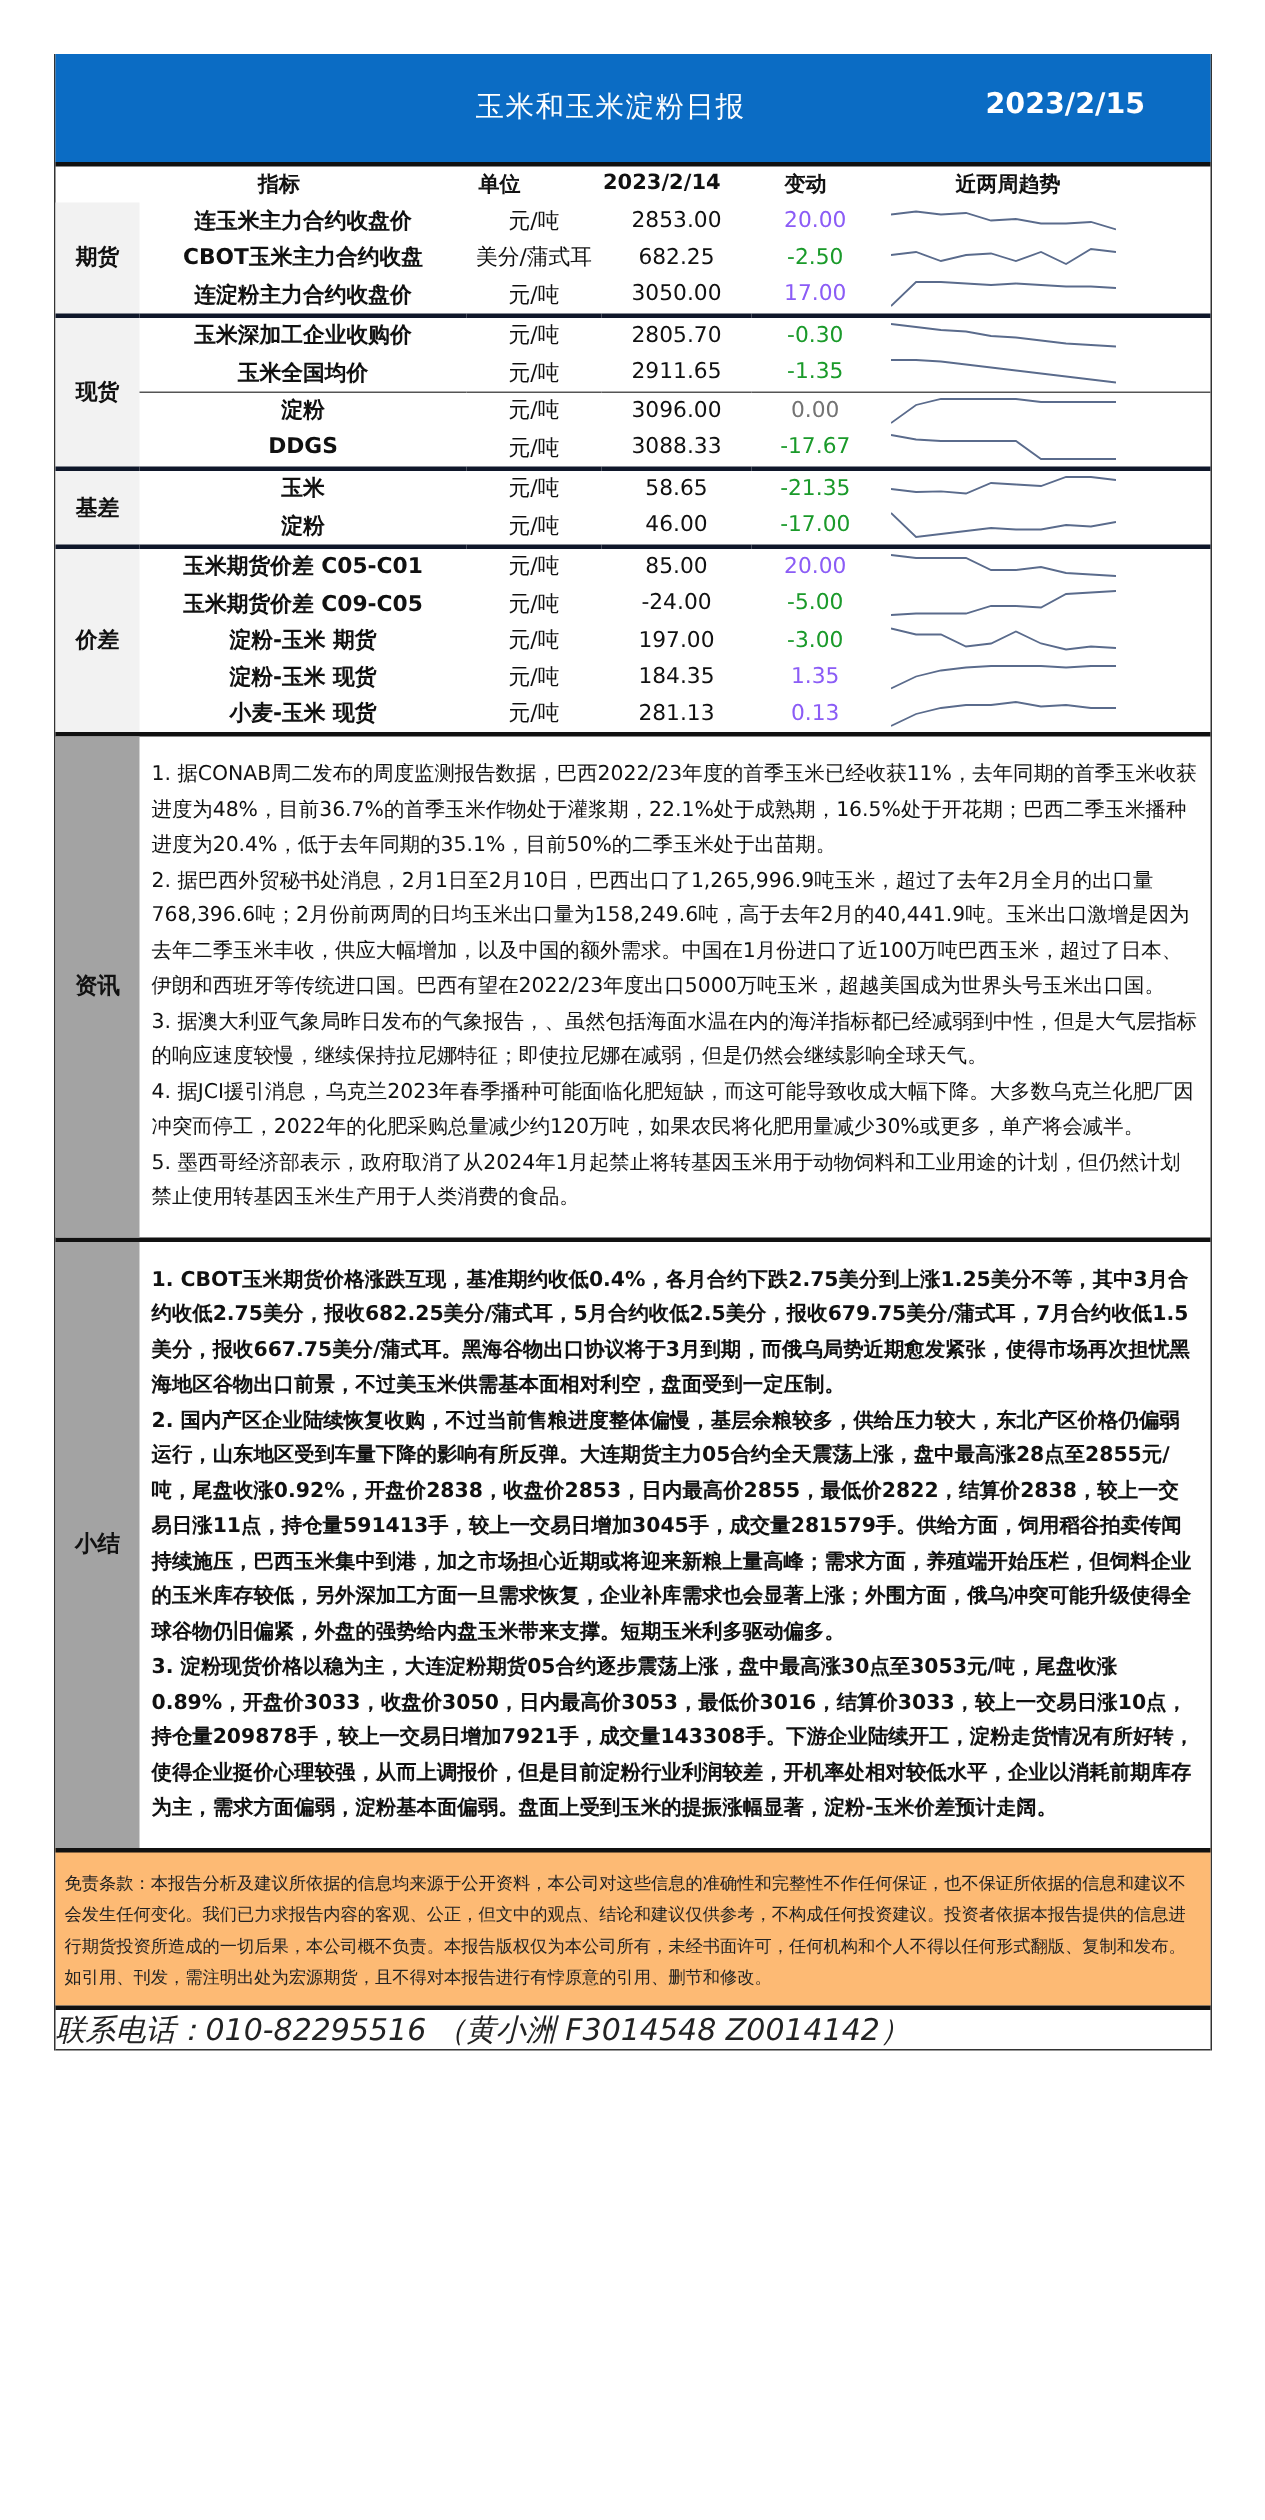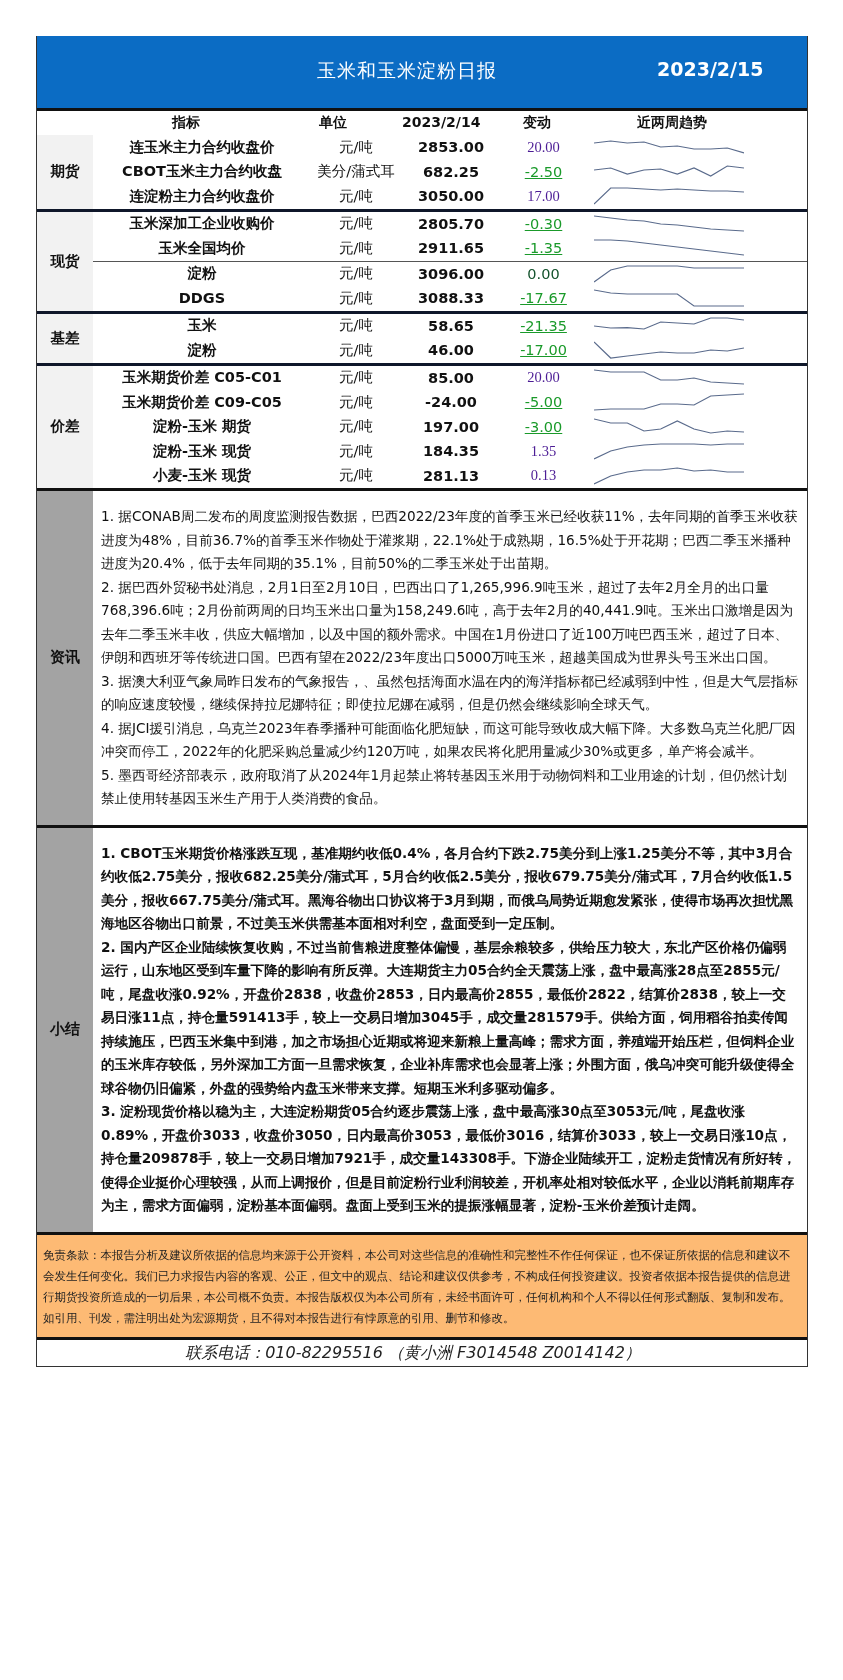--- a/index.html
+++ b/index.html
@@ -9,36 +9,36 @@
   .header .title{position:absolute;left:280px;top:22px;color:#fff;font-size:19px;font-weight:normal;letter-spacing:1px;}
   .header .date{position:absolute;left:620px;top:22px;color:#fff;font-size:19px;font-weight:bold;}
   .thick{height:3px;background:#111;}
   .colhead{height:24px;position:relative;font-size:14px;font-weight:bold;}
   .colhead span{position:absolute;top:3px;}
   table.grid{border-collapse:collapse;width:770px;table-layout:fixed;}
   table.grid td{padding:0;height:24.5px;font-size:14.5px;text-align:center;white-space:nowrap;}
   td.cat{background:#f2f2f2;font-weight:bold;font-size:15px;width:56px;}
   td.ind{font-weight:bold;width:218px;}
   td.unit{width:90px;}
-  td.val{width:100px;font-weight:bold;}
+  td.val{width:100px;}
   td.chg{width:85px;}
   td.trend{width:221px;}
   tr.sepThick td{border-top:3px solid #0f172a;}
   tr.sepThin td.nc{border-top:1px solid #555;}
-  .pos{color:#4c1d95;font-family:Liberation Serif, serif;}
-  .neg{color:#1a9a2a;text-decoration:underline;}
-  .zero{color:#14532d;}
+  .pos{color:#8b5cf6;}
+  .neg{color:#1a9a2a;}
+  .zero{color:#737373;}
   svg.spark{display:block;margin:0 auto 0 8px;}
   .textsec{display:flex;border-top:3px solid #111;}
   .textsec .cat2{width:56px;background:#a3a3a3;font-weight:bold;font-size:15px;display:flex;align-items:center;justify-content:center;}
   .textsec .body{flex:1;padding:14px 8px 14px 8px;font-size:13.6px;line-height:23.5px;}
   .summary .body{font-weight:bold;}
   .para{margin:0;}
   .disclaimer{border-top:3px solid #111;background:#fdba74;padding:10px 6px 8px 6px;font-size:11.5px;line-height:21px;color:#222;}
-  .contact{border-top:3px solid #111;border-bottom:1px solid #333;height:26px;font-style:italic;font-size:16px;text-align:center;padding-right:18px;line-height:26px;color:#222;}
+  .contact{border-top:3px solid #111;border-bottom:1px solid #333;height:26px;font-style:italic;font-size:20px;text-align:left;padding-right:18px;line-height:26px;color:#222;}
 </style>
 </head>
 <body>
 
 <div class="page">
   <div class="header">
     <span class="title">玉米和玉米淀粉日报</span>
     <span class="date">2023/2/15</span>
   </div>
   <div class="thick"></div>

